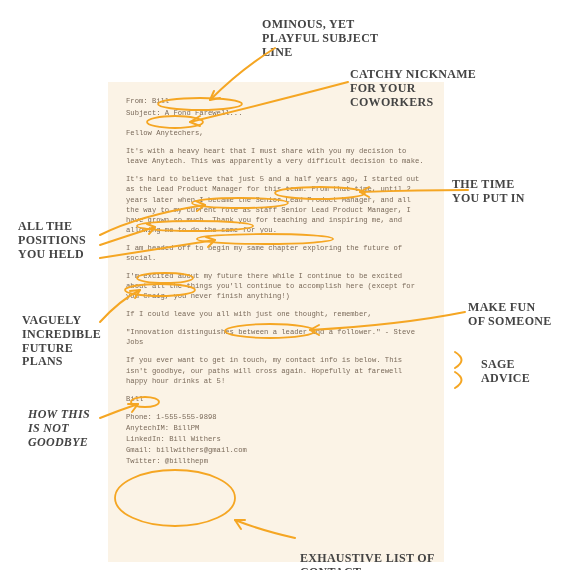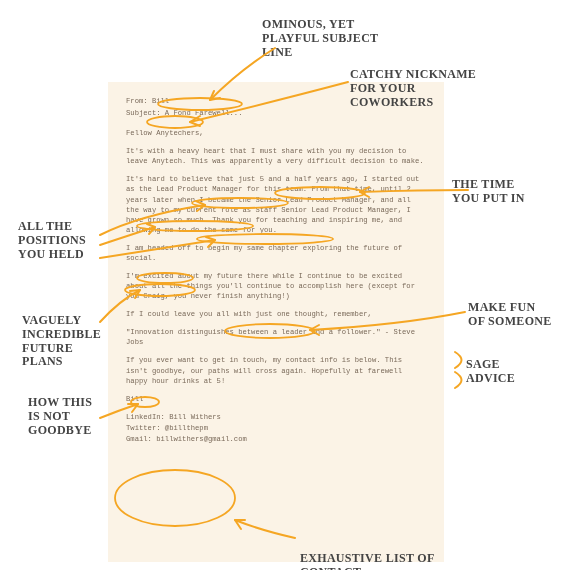--- a/index.html
+++ b/index.html
@@ -74,34 +74,36 @@
   <p>
     <span>I'm excited about my future there while I continue to be excited about all the things you'll continue to accomplish here (except for you </span><span class="u">Craig, you never finish anything!</span><span>)</span>
   </p>
   <p>If I could leave you all with just one thought, remember,</p>
   <p>"Innovation distinguishes between a leader and a follower." - Steve Jobs</p>
   <p>
     <span>If </span><span class="u">you</span><span> ever want to get in touch, my contact info is below. This isn't goodbye, our paths will cross again. Hopefully at farewell happy hour drinks at 5!</span>
   </p>
   <p>Bill</p>
   <div class="contact">
+    <div>Phone: 1-555-555-9898</div>
+    <div>AnytechIM: BillPM</div>
     <div>LinkedIn: Bill Withers</div>
+    <div>Gmail: billwithers@gmail.com</div>
     <div>Twitter: @billthepm</div>
-    <div>Gmail: billwithers@gmail.com</div>
   </div>
 </div>
 
 <div class="anno" style="left:262px; top:18px; width:140px;">Ominous, yet playful subject line</div>
 <div class="anno" style="left:350px; top:68px; width:140px;">Catchy nickname for your coworkers</div>
 <div class="anno" style="left:452px; top:178px; width:80px;">The time you put in</div>
 <div class="anno" style="left:18px; top:220px; width:75px;">All the positions you held</div>
 <div class="anno" style="left:22px; top:314px; width:85px;">Vaguely incredible future plans</div>
 <div class="anno" style="left:468px; top:301px; width:85px;">Make fun of someone</div>
-<div class="anno" style="left:466px; top:358px; width:70px;">Sage advice</div>
-<div class="anno" style="left:28px; top:396px; width:75px;">How this is not goodbye</div>
+<div class="anno" style="left:481px; top:358px; width:70px;">Sage advice</div>
+<div class="anno" style="left:28px; top:408px; width:75px;font-style:italic;">How this is not goodbye</div>
 <div class="anno" style="left:300px; top:530px; width:150px;margin-top:22px;">Exhaustive list of contact information</div>
 
 <svg class="overlay">
 
   <path class="stroke" d="M 275 48 Q 240 70 210 100"></path>
   <path class="stroke" d="M 210 100 l 4 -9 M 210 100 l 10 -2"></path>
 
   <path class="stroke" d="M 348 82 Q 280 100 190 122"></path>
   <path class="stroke" d="M 190 122 l 10 -6 M 190 122 l 10 4"></path>
   <ellipse class="circ" cx="175" cy="122" rx="28" ry="6"></ellipse>

